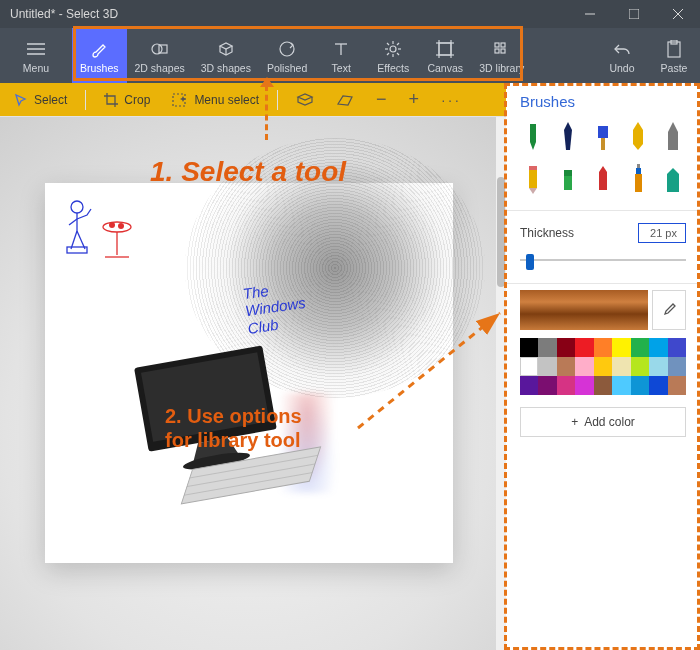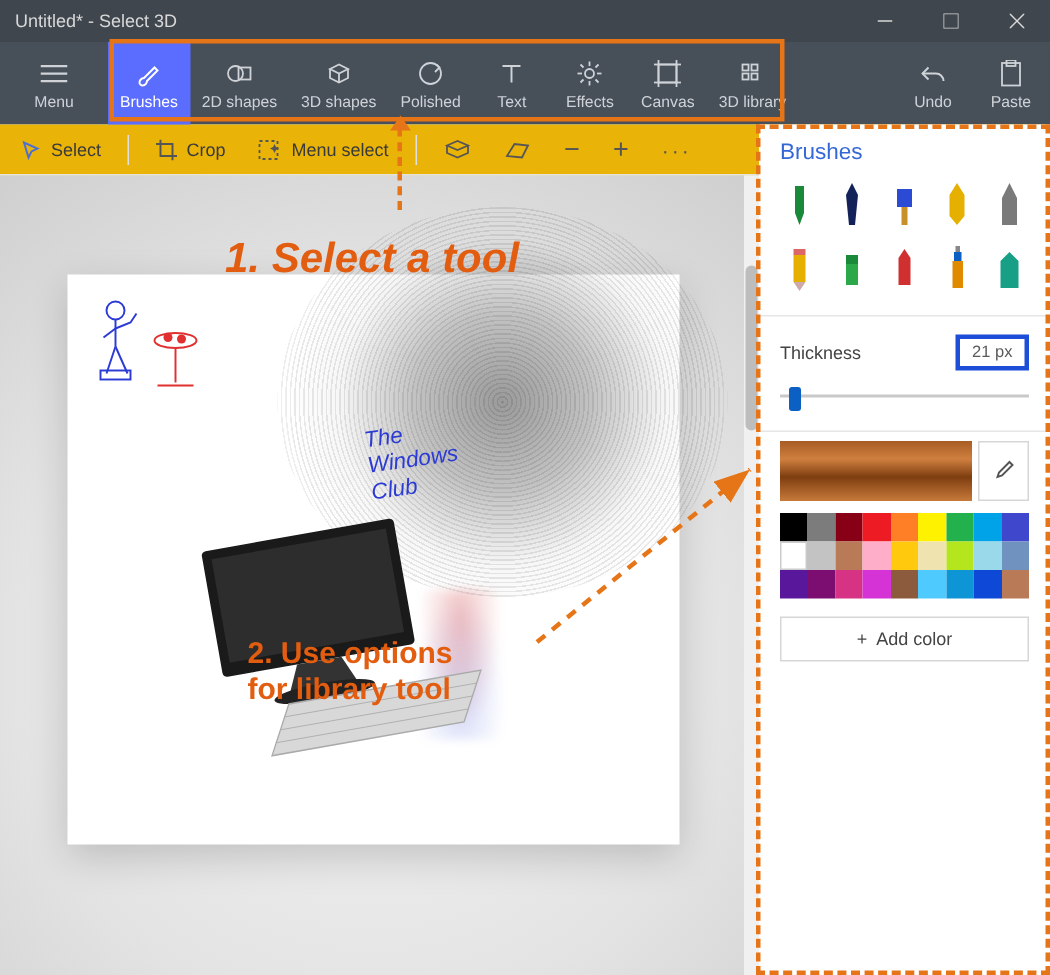--- a/index.html
+++ b/index.html
@@ -22,34 +22,34 @@
   .vscroll { position: absolute; top: 117px; left: 496px; width: 10px; height: 533px; background: #f0f0f0; }
   .vscroll .thumb { position: absolute; top: 60px; left: 1px; width: 8px; height: 110px; background: #bdbdbd; border-radius: 4px; }
   .canvas { position: absolute; top: 66px; left: 45px; width: 408px; height: 380px; background: #fff; box-shadow: 0 8px 25px rgba(0,0,0,.18); }
   .side { position: absolute; top: 83px; left: 506px; width: 194px; height: 567px; background: #fff; }
   .side-hl { position: absolute; top: 83px; left: 504px; width: 196px; height: 567px; border: 3px dashed #e67518; pointer-events: none; z-index: 50; }
   .side-title { color: #3468d6; font-size: 15px; padding: 10px 14px 6px; }
   .brush-grid { display: grid; grid-template-columns: repeat(5,1fr); gap: 8px; padding: 4px 14px 10px; }
   .brush-cell { height: 34px; display: flex; align-items: center; justify-content: center; }
   .side-hr { height: 1px; background: #e6e6e6; margin: 4px 0; }
   .thk-row { display: flex; align-items: center; justify-content: space-between; padding: 8px 14px 4px; font-size: 12px; color: #444; }
-  .thk-val { border: 3px solid #1d4ed8; padding: 3px 8px; font-size: 11px; min-width: 48px; text-align: right; color: #5a5a5a;}
+  .thk-val { border: 1px solid #1d4ed8; padding: 3px 8px; font-size: 11px; min-width: 48px; text-align: right; color: #5a5a5a;}
   .slider { margin: 6px 14px 16px; height: 14px; position: relative; }
   .slider .track { position: absolute; top: 6px; left: 0; right: 0; height: 2px; background: #c9c9c9; }
   .slider .thumb { position: absolute; top: 1px; left: 6px; width: 8px; height: 16px; background: #0c5fc3; border-radius: 2px; }
   .mat-select { margin: 6px 14px; height: 30px; border: 1px solid #d6d6d6; display: flex; align-items: center; justify-content: space-between; padding: 0 10px; font-size: 12px; color: #444; }
   .swatch-row { display: flex; margin: 6px 14px 0; height: 40px; gap: 4px; }
   .big-swatch { flex: 1; background: linear-gradient(180deg,#a85c23 0%, #cf8040 30%, #7e3e10 60%, #c77a3a 100%); }
   .eyedrop { width: 34px; border: 1px solid #d6d6d6; display: flex; align-items: center; justify-content: center; }
   .palette { margin: 8px 14px 0; display: grid; grid-template-columns: repeat(9,1fr); width: 166px; }
   .palette div { height: 19px; }
   .addcolor { margin: 12px 14px; height: 30px; border: 1px solid #d6d6d6; display: flex; align-items: center; justify-content: center; font-size: 12px; color: #444; gap: 6px; }
   .anno { position: absolute; color: #e25d10; font-weight: 600; pointer-events: none; z-index: 60; }
   .anno1 { top: 156px; left: 150px; font-size: 28px; font-style: italic; }
-  .anno2 { top: 424px; left: 165px; font-size: 20px; line-height: 1.2; }
+  .anno2 { top: 404px; left: 165px; font-size: 20px; line-height: 1.2; }
   .arrow1 { position: absolute; top: 85px; left: 265px; width: 4px; height: 55px; border-left: 3px dashed #e67518; z-index: 55; }
   .arrow1::before { content: ""; position: absolute; top: -8px; left: -8px; border-left: 7px solid transparent; border-right: 7px solid transparent; border-bottom: 10px solid #e67518; }
   .arrow2 { position: absolute; top: 308px; left: 350px; width: 160px; height: 130px; z-index: 55; }
   .arrow2 svg { width: 100%; height: 100%; overflow: visible; }
   
   .art-text { position: absolute; top: 98px; left: 200px; font-size: 15px; color: #2b3bd4; font-style: italic; transform: rotate(-8deg); line-height: 1.15; }
   .person { position: absolute; top: 12px; left: 12px; }
   .monitor { position: absolute; top: 160px; left: 80px; }
   .grain { position: absolute; top: -45px; left: 140px; width: 300px; height: 260px; border-radius: 50%; background: radial-gradient(circle, rgba(90,90,90,.55) 0%, rgba(120,120,120,.45) 30%, rgba(180,180,180,.25) 55%, rgba(255,255,255,0) 72%); filter: contrast(160%) brightness(105%); }
   .grain::after { content:""; position:absolute; inset:0; border-radius:50%; background: repeating-radial-gradient(circle, rgba(0,0,0,.12) 0 1px, transparent 1px 3px); mix-blend-mode: multiply; opacity:.55; }

